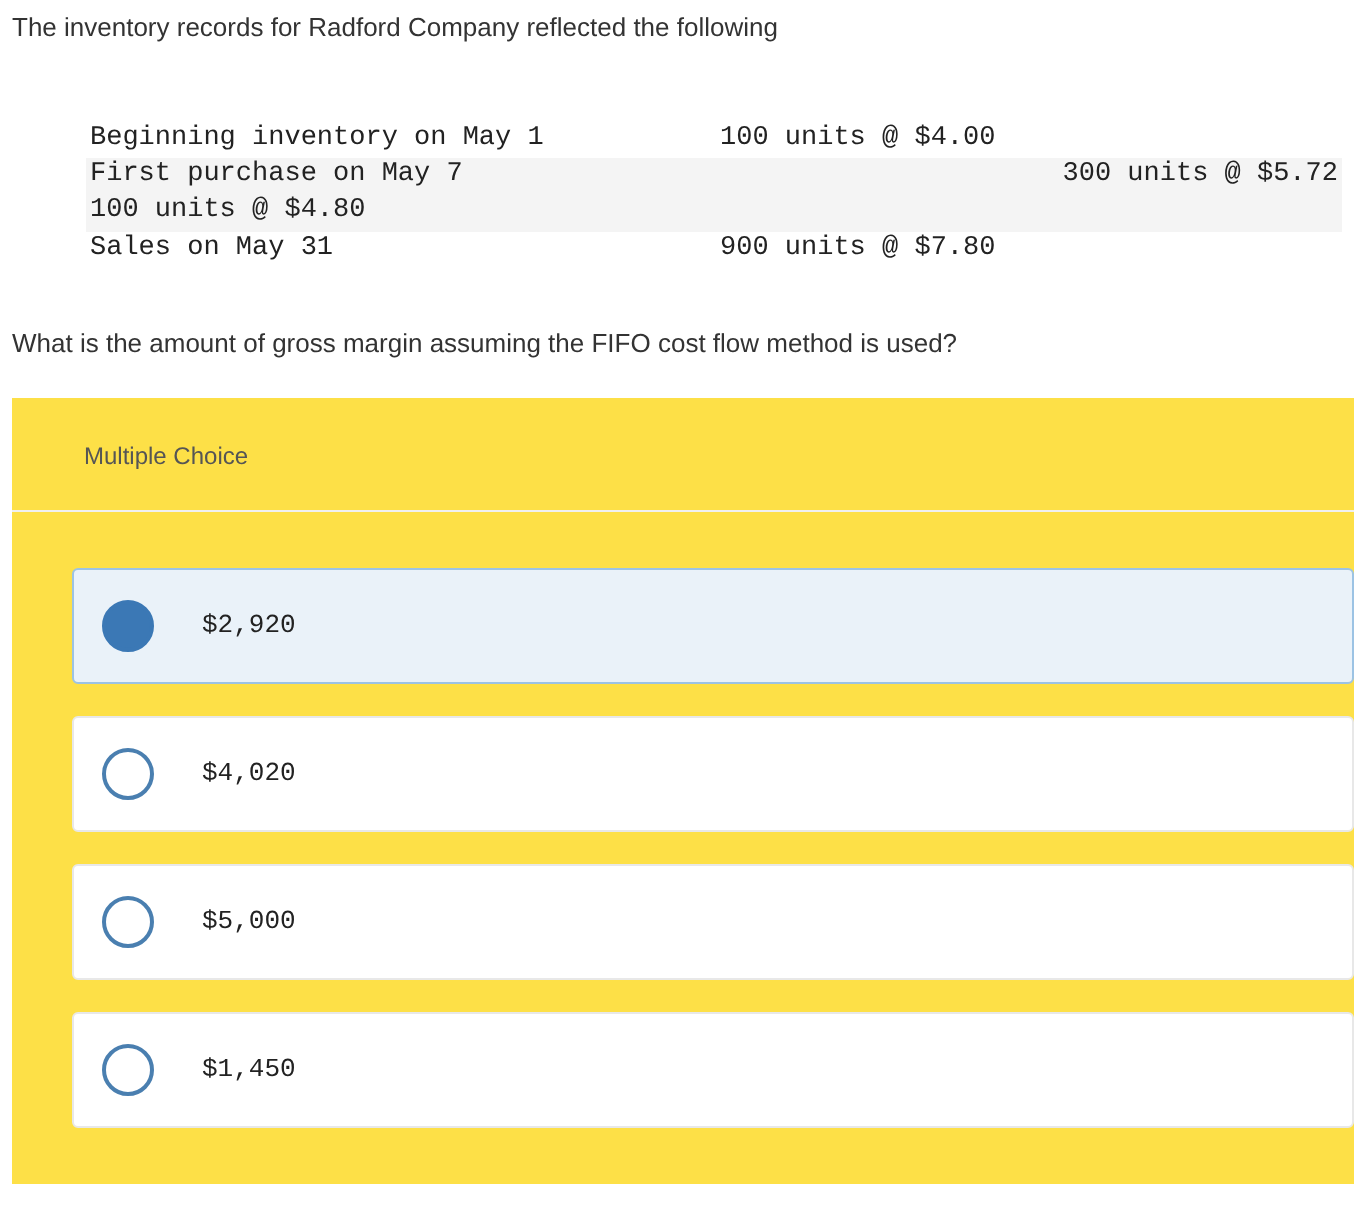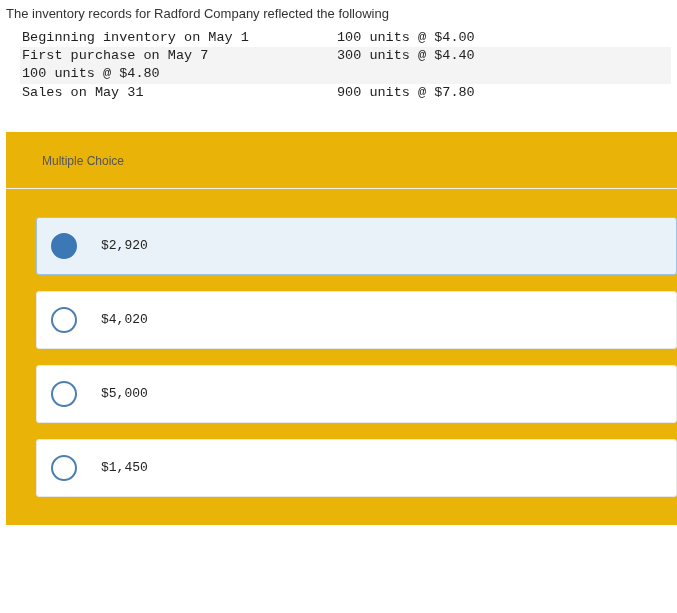--- a/index.html
+++ b/index.html
@@ -13,52 +13,54 @@
       width: 677px;
       height: 613px;
       overflow: hidden;
     }
     .question-stem {
       padding: 6px 6px 0 6px;
     }
     .intro-text {
       font-size: 13px;
       color: #333;
-      margin-bottom: 8px;
+      margin-bottom: 40px;
     }
     .data-table {
       font-family: "Courier New", Courier, monospace;
       font-size: 13.5px;
       color: #222;
       margin-left: 14px;
       margin-bottom: 30px;
     }
     .data-row {
       display: flex;
       line-height: 1.35;
       padding: 0 2px;
+      margin-left: 23px;
     }
     .data-row.shaded {
       background: #f4f4f4;
+      justify-content: space-between;
     }
     .desc-cell {
       width: 315px;
       white-space: pre;
     }
     .val-cell {
       white-space: pre;
     }
     .followup {
       font-size: 13px;
       color: #333;
       margin-bottom: 20px;
     }
     .mc-block {
       margin-left: 6px;
-      background: #eab308;
+      background: #fde047;
     }
     .mc-header {
       padding: 22px 36px 20px 36px;
       font-size: 12px;
       color: #555;
       border-bottom: 1px solid #f0f0f0;
     }
     .options {
       padding: 12px 0 12px 22px;
     }
@@ -106,31 +108,32 @@
 <div class="question-stem">
   <p class="intro-text">The inventory records for Radford Company reflected the following</p>
 
   <div class="data-table">
     <div class="data-row">
       <span class="desc-cell">Beginning inventory on May 1</span>
       <span class="val-cell">100 units @ $4.00</span>
     </div>
     <div class="data-row shaded">
       <span class="desc-cell">First purchase on May 7</span>
-      <span class="val-cell">300 units @ $4.40</span>
+      <span class="val-cell">300 units @ $5.72</span>
     </div>
     <div class="data-row shaded">
       <span class="val-cell">100 units @ $4.80</span>
     </div>
     <div class="data-row">
       <span class="desc-cell">Sales on May 31</span>
       <span class="val-cell">900 units @ $7.80</span>
     </div>
   </div>
 
+  <p class="followup">What is the amount of gross margin assuming the FIFO cost flow method is used?</p>
 </div>
 
 <div class="mc-block">
   <div class="mc-header">Multiple Choice</div>
   <div class="options">
 
     <div class="option selected">
       <span class="radio"></span>
       <span class="option-label">$2,920</span>
     </div>

